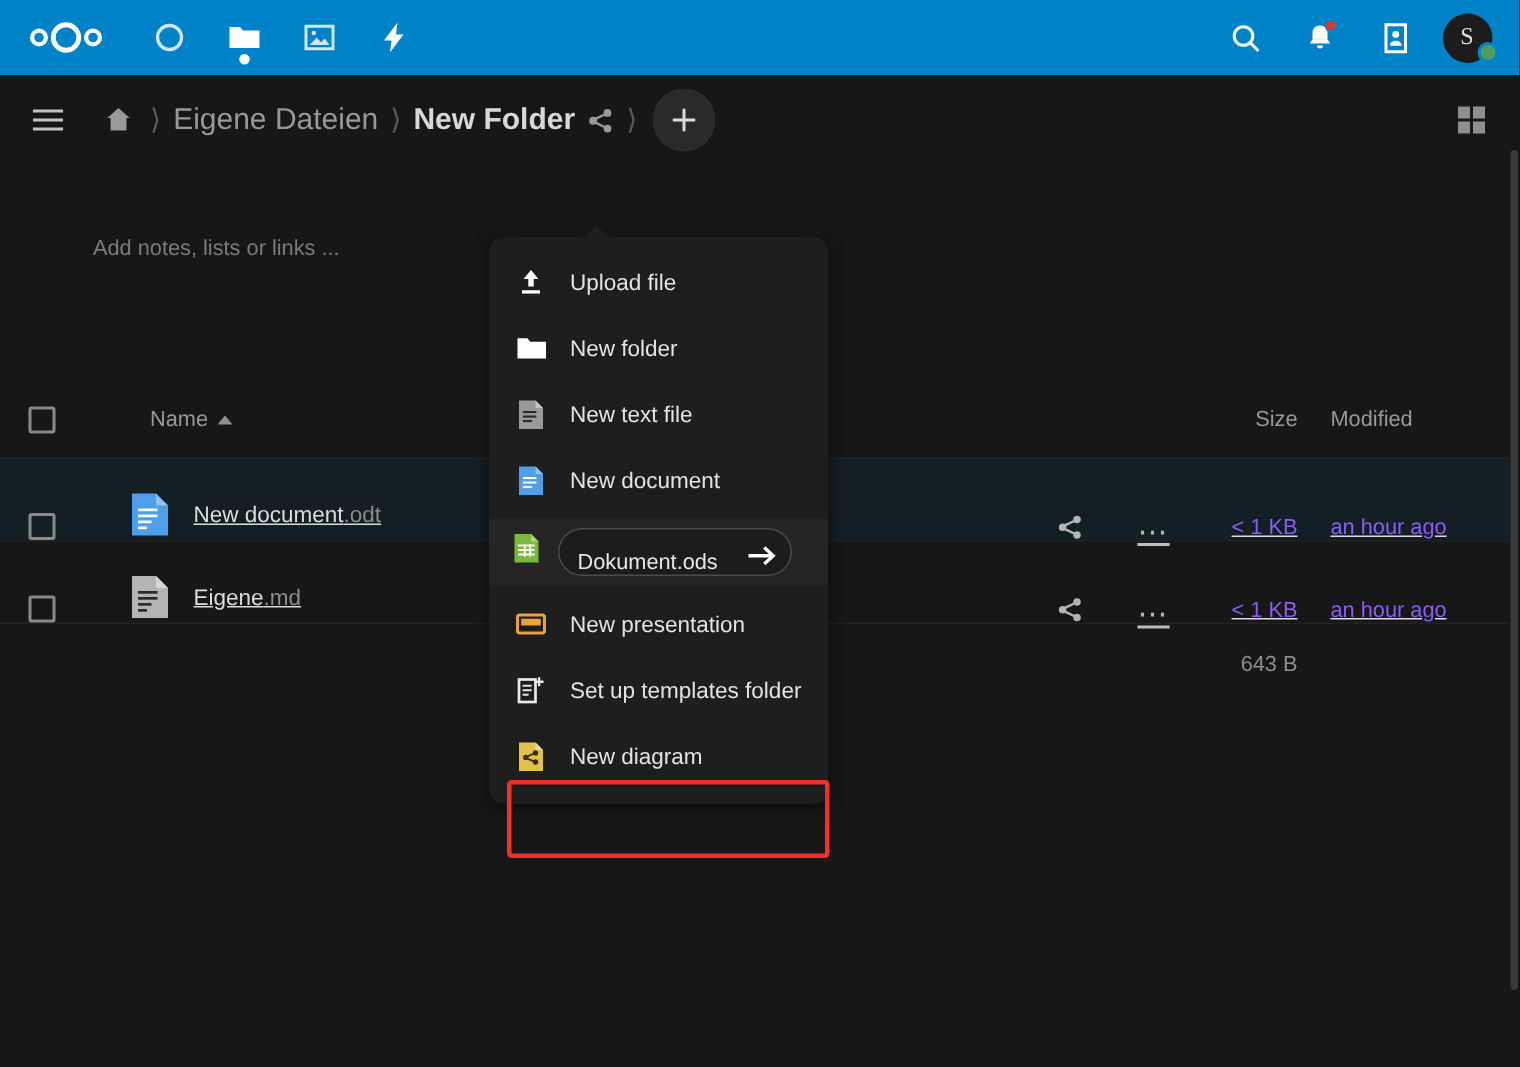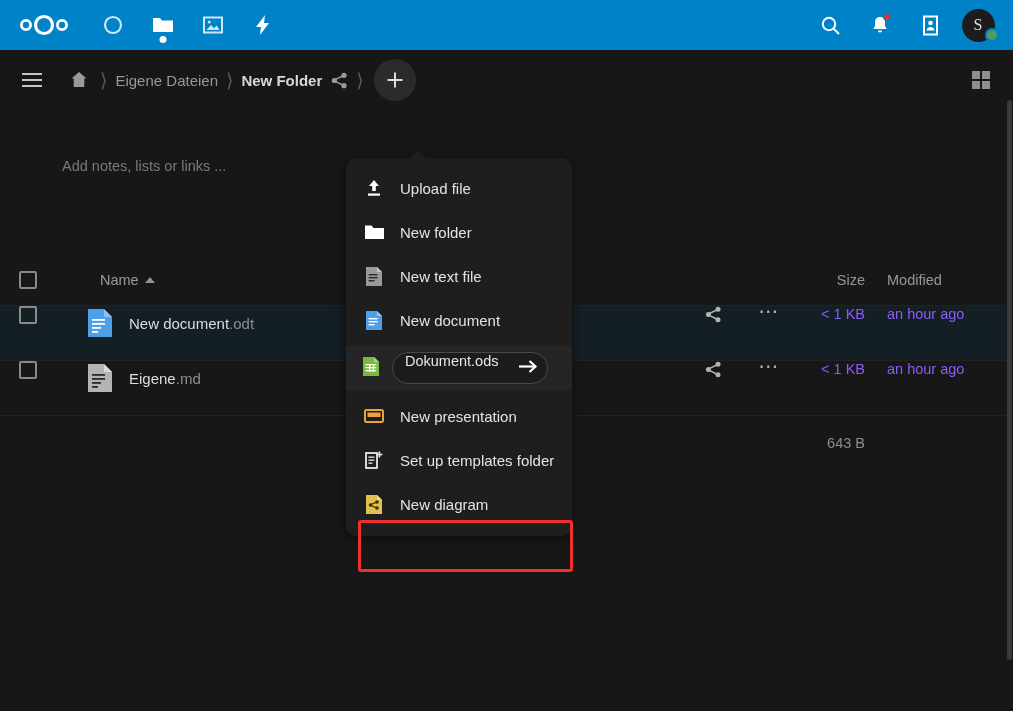--- a/index.html
+++ b/index.html
@@ -54,21 +54,21 @@
 
   
   .crumbbar {
     height: 60px; display: flex; align-items: center; padding-left: 10px;
     position: relative;
   }
   .hamburger { width: 44px; height: 44px; display: flex; align-items: center; justify-content: center; cursor: pointer; }
   .crumb-home { width: 34px; height: 44px; display: flex; align-items: center; justify-content: center; cursor: pointer; margin-left: 8px;}
   .sep { color: #5a5a5a; font-size: 19px; margin: 0 4px; font-weight: 300; }
   .crumb {
-    color: #989898; font-size: 15px; padding: 4px 4px; cursor: pointer; white-space: nowrap; text-align: right;
+    color: #989898; font-size: 20px; padding: 4px 4px; cursor: pointer; white-space: nowrap; text-align: right;
   }
   .crumb.current { color: #d8d8d8; font-weight: bold; }
   .crumb-share { width: 26px; height: 26px; display:flex; align-items:center; justify-content:center; cursor:pointer; }
   .plus-btn {
     width: 42px; height: 42px; border-radius: 50%; background: #2b2b2b;
     display: flex; align-items: center; justify-content: center; cursor: pointer;
     margin-left: 6px;
   }
   .grid-toggle {
     position: absolute; right: 12px; top: 50%; transform: translateY(-50%);
@@ -94,41 +94,42 @@
   .th-name { margin-left: 45px; display: flex; align-items: center; gap: 6px; cursor: pointer; }
   .sort-asc {
     width: 0; height: 0; border-left: 5px solid transparent; border-right: 5px solid transparent;
     border-bottom: 6px solid #8f8f8f;
   }
   .act-cell { width: 56px; display: flex; justify-content: center; }
   .size-cell { width: 86px; text-align: right; padding-right: 18px; }
   .mod-cell { width: 130px; text-align: left; padding-left: 4px; }
 
   .row {
-    display: flex; align-items: flex-start; height: 55px; font-size: 15px; color: #dcdcdc;
+    display: flex; align-items: flex-end; height: 55px; font-size: 15px; color: #dcdcdc;
     border-top: 1px solid #222;
+    text-decoration: underline;
   }
   .row.selected { background: #141e25; }
   .ficon { width: 30px; height: 34px; margin-left: 30px; display: flex; align-items: center; justify-content: center; }
   .fname { margin-left: 14px; cursor: pointer; }
   .fext { color: #8d8d8d; }
   .iconbtn { cursor: pointer; opacity: .85; display:flex; align-items:center; justify-content:center; }
   .dots { color: #cfcfcf; font-size: 20px; letter-spacing: 1.5px; line-height: 10px; }
   .size-val, .mod-val { color: #8b5cf6; font-size: 14.5px; }
 
   .summary {
     display: flex; align-items: center; height: 55px; color: #8d8d8d; font-size: 14.5px;
     border-top: 1px solid #222;
   }
   .sum-files { width: 240px; text-align: center; }
   .sum-size { width: 86px; text-align: right; padding-right: 18px; margin-left: auto; margin-right: 130px; }
 
   
   .menu {
-    position: absolute; left: 346px; top: 108px; width: 226px;
+    position: absolute; left: 326px; top: 108px; width: 226px;
     background: #1e1e1e; border-radius: 10px; padding: 8px 0 10px 0;
     box-shadow: 0 2px 10px rgba(0,0,0,.55);
     z-index: 30;
   }
   .menu::before {
     content: ""; position: absolute; top: -8px; left: 63px;
     border-left: 9px solid transparent; border-right: 9px solid transparent;
     border-bottom: 9px solid #1e1e1e;
   }
   .mi {
@@ -144,21 +145,21 @@
     display: flex; align-items: center; padding-left: 16px;
     margin: 4px 0;
   }
   .redbox {
     position: absolute; left: 12px; top: 174px; width: 215px; height: 52px;
     border: 3px solid #f0302c; border-radius: 3px; pointer-events: none; z-index: 40;
   }
   .inline-input {
     margin-left: 12px; height: 32px; width: 156px; border-radius: 16px;
     border: 1px solid #4b4b4b; background: #1c1c1c;
-    display: flex; align-items: flex-start; padding: 0 6px 0 12px;
+    display: flex; align-items: flex-end; padding: 0 6px 0 12px;
   }
   .inline-input .ivalue {
     color: #e6e6e6; font-size: 14.5px; flex: 1; white-space: nowrap; overflow: hidden;
   }
   .arrow-btn { width: 26px; height: 26px; display: flex; align-items: center; justify-content: center; cursor: pointer; }
 
   
   .scrollbar {
     position: absolute; right: 0; top: 50px; width: 7px; height: 661px;
     background: #171717;

